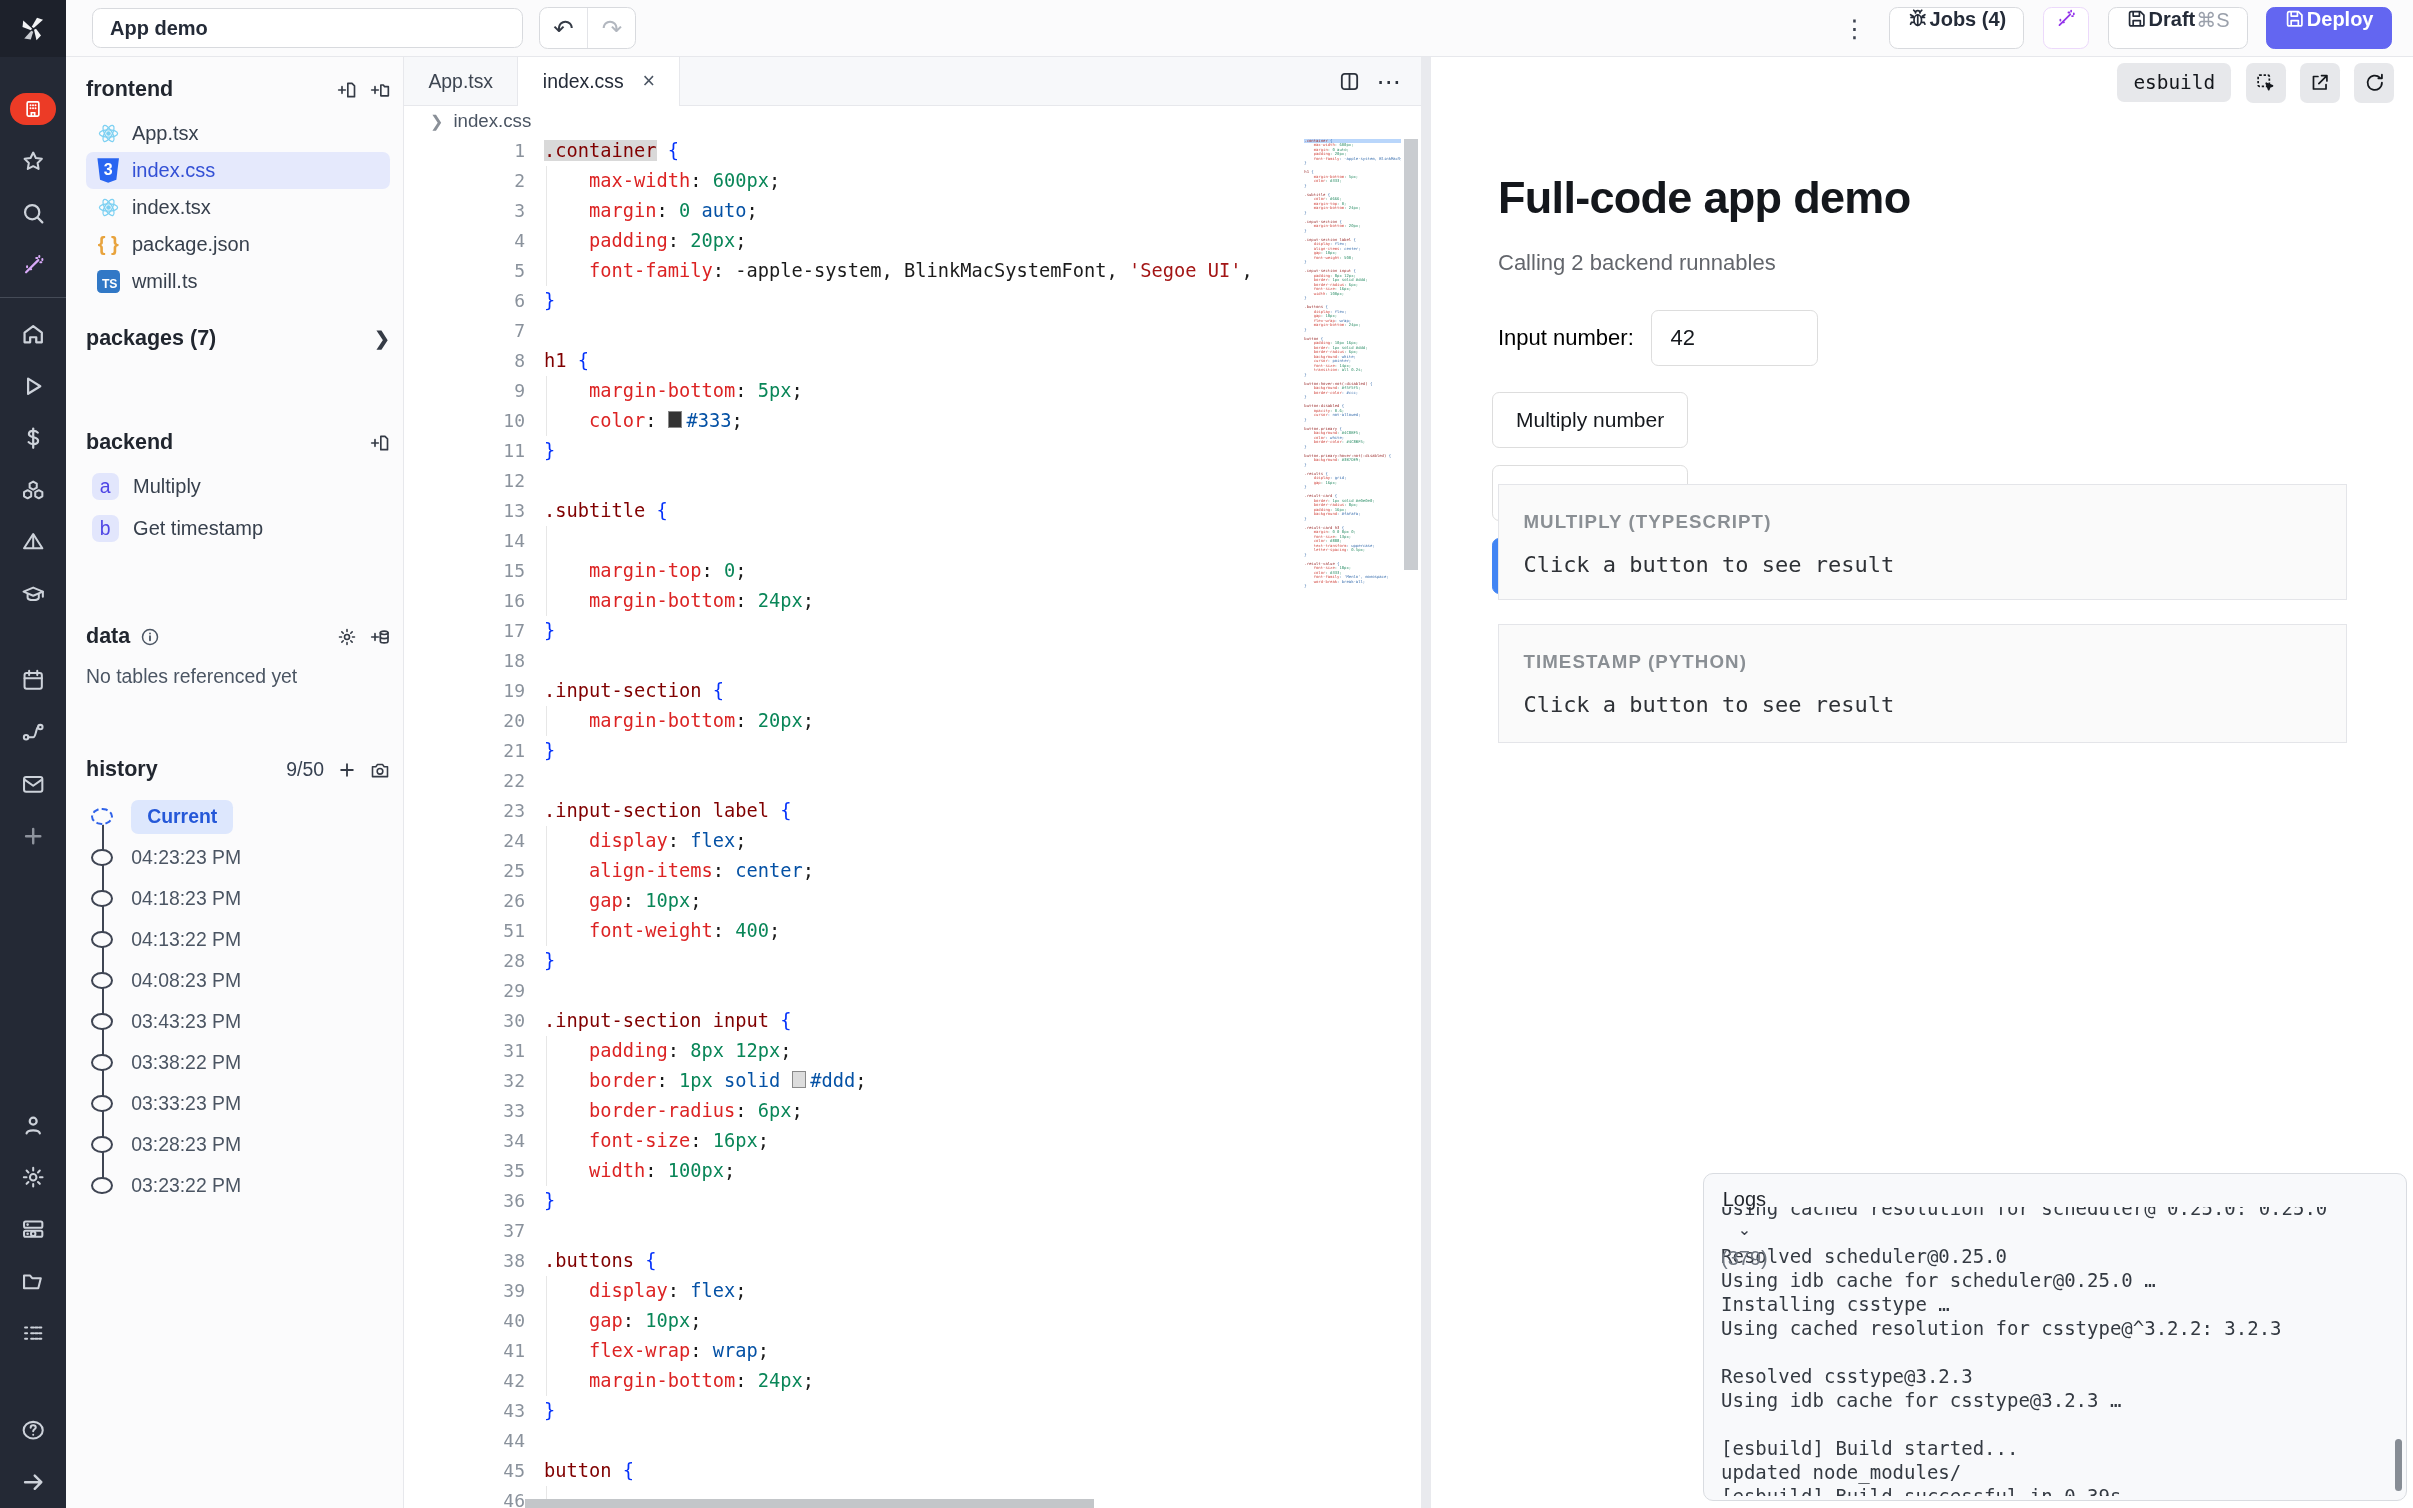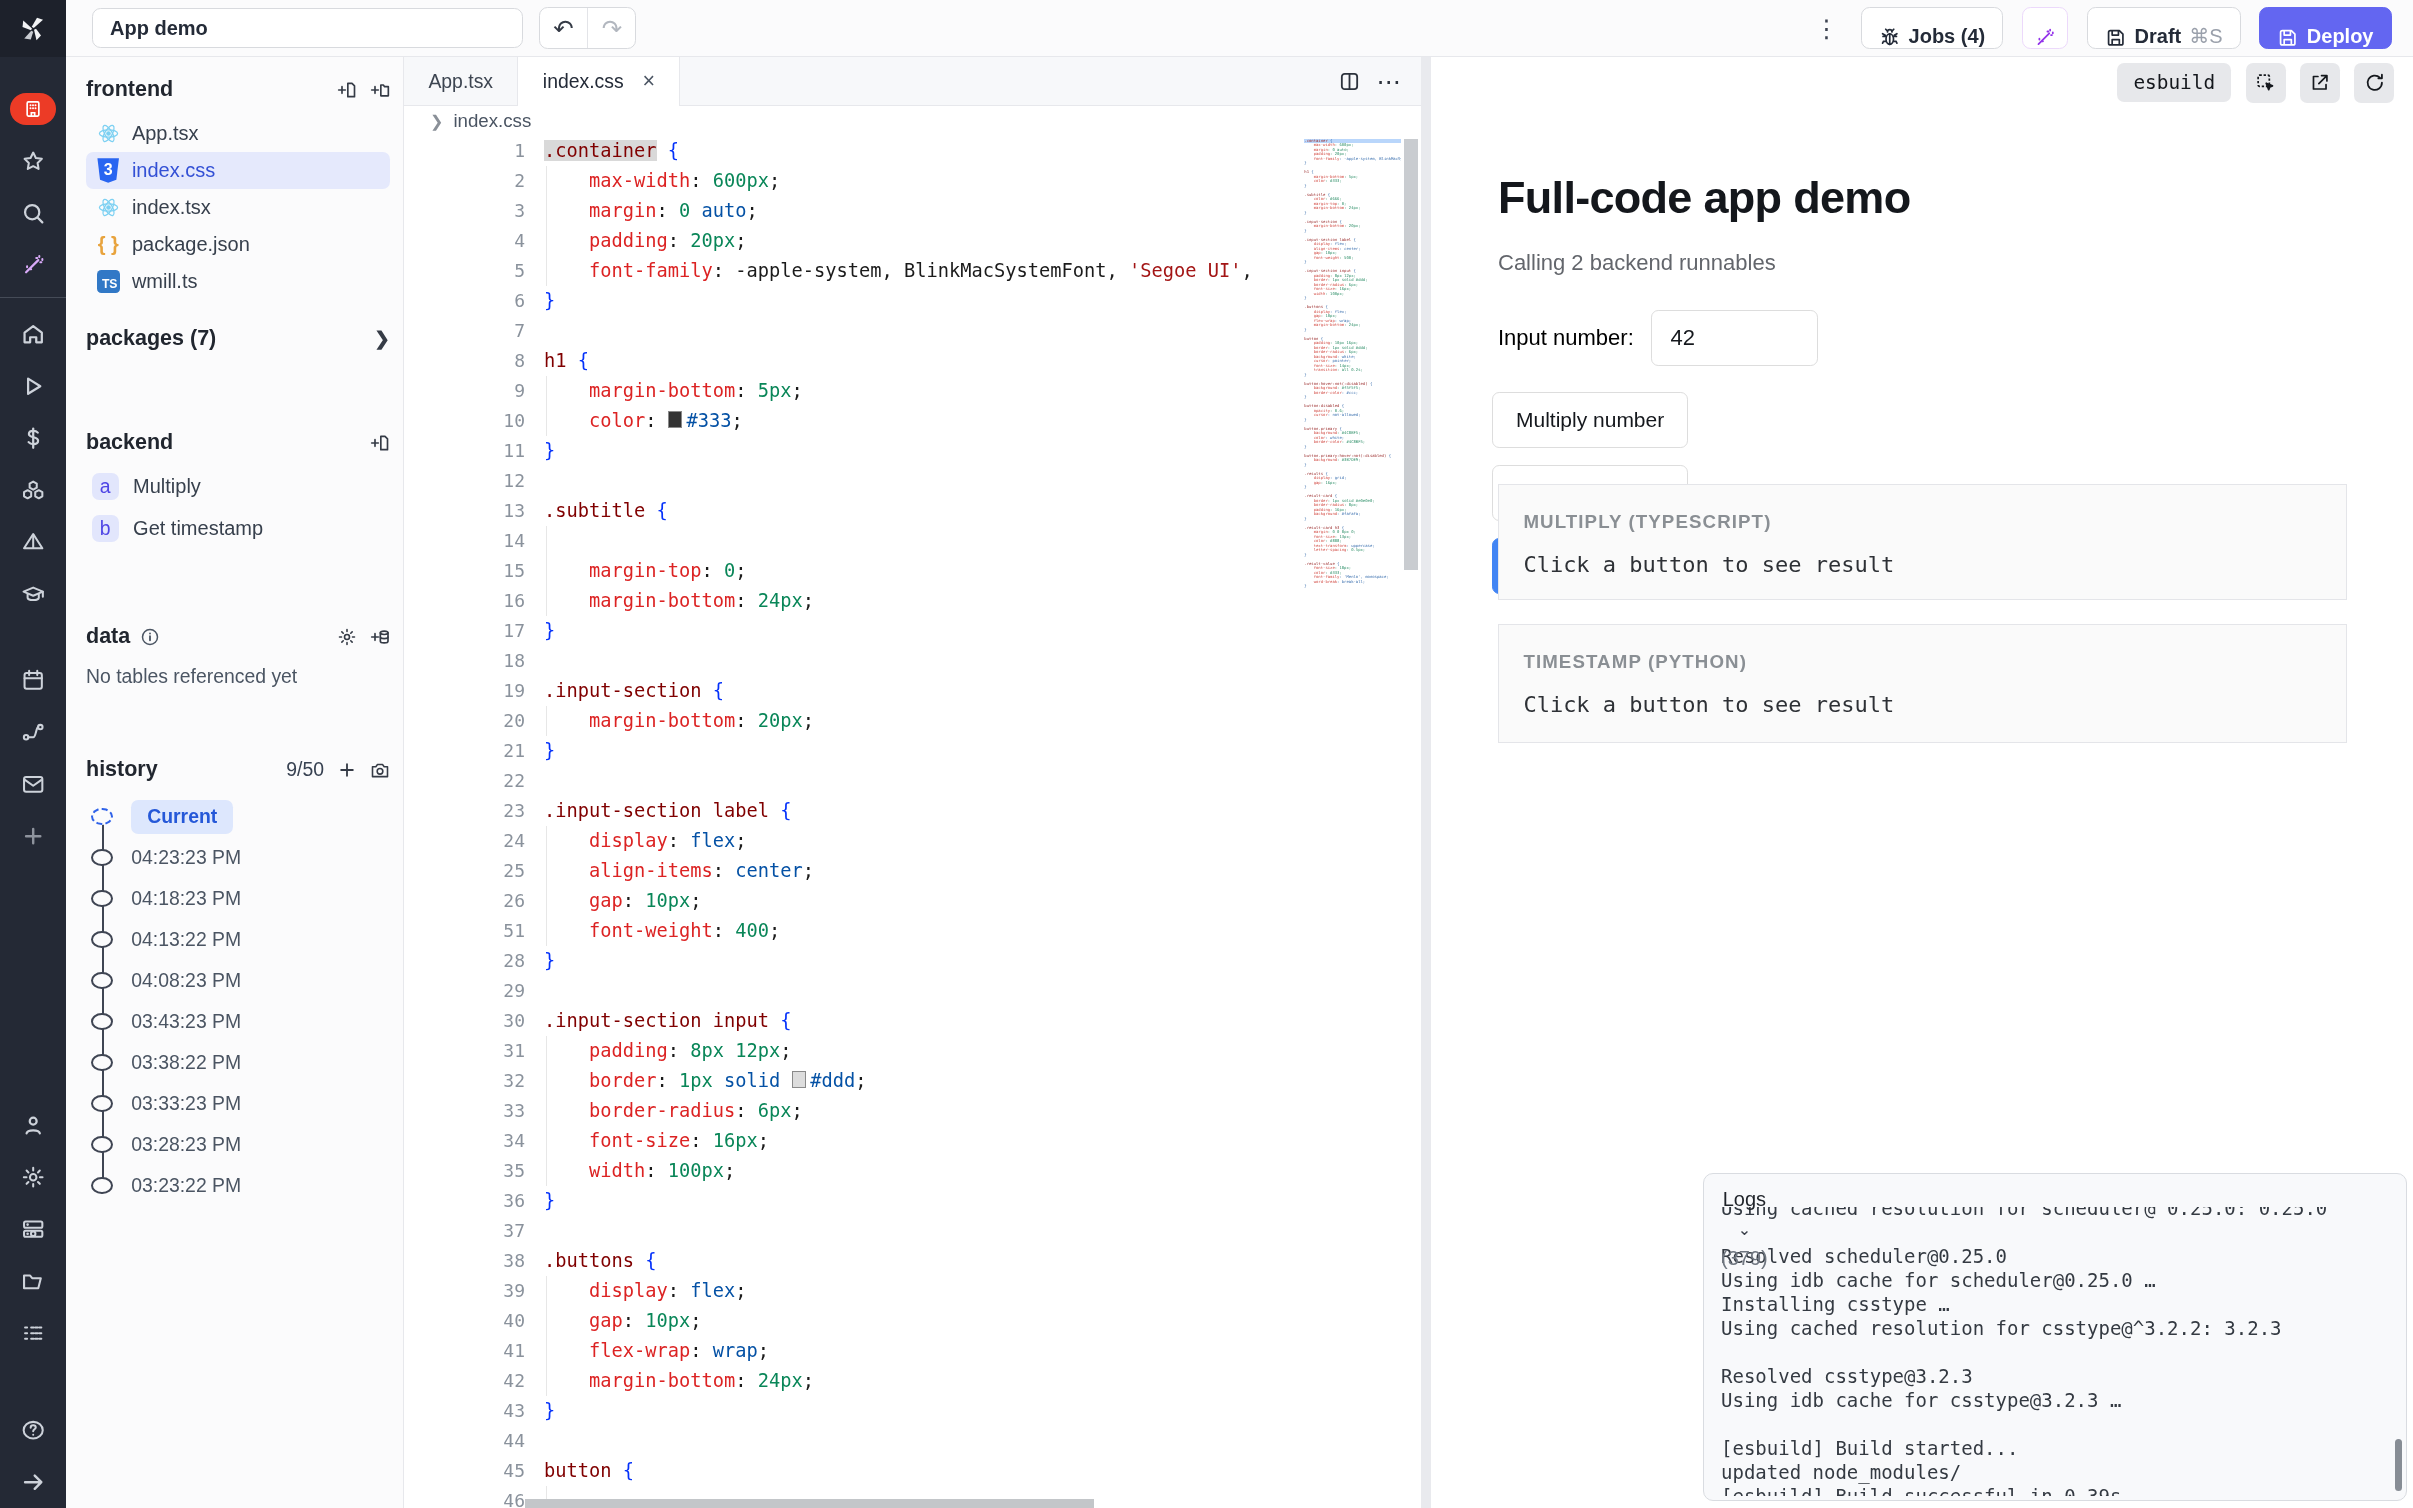--- a/index.html
+++ b/index.html
@@ -19,22 +19,22 @@
   
   #topbar { position:absolute; left:66px; top:0; right:0; height:57px; background:#fbfbfc; border-bottom:1.4px solid #e7e8ec;
     display:flex; align-items:center; z-index:20; }
   #app-name { margin-left:26px; width:431px; height:40px; border:1.4px solid #d8dade; border-radius:8.6px; background:#fff;
     font-size:20px; font-weight:700; color:#242b38; padding:0 17px; font-family:"Liberation Sans",sans-serif; }
   .undoredo { margin-left:16px; display:flex; border:1.4px solid #d8dade; border-radius:8.6px; background:#fff; height:42px; overflow:hidden; }
   .undoredo > div { width:47px; display:flex; align-items:center; justify-content:center; font-size:24.4px; cursor:pointer; }
   .undoredo .sep { width:1.4px; background:#e3e4e8; padding:0; }
   #topbar .spacer { flex:1; }
   .kebab { font-size:24.4px; color:#3c4250; width:32px; text-align:center; cursor:pointer; letter-spacing:0; }
-  .tb-btn { height:42px; border:1.4px solid #d8dade; border-radius:8.6px; background:#fff; display:flex; align-items:flex-end;
-    padding:0 17px; margin-left:18.7px; font-size:20px; font-weight:600; color:#242b38; cursor:pointer; gap:8px; }
+  .tb-btn { height:42px; border:1.4px solid #d8dade; border-radius:8.6px; background:#fff; display:flex; align-items:flex-start;
+    padding:0 17px; margin-left:18.7px; font-size:20px; font-weight:600; color:#242b38; cursor:pointer; gap:1px; }
   .tb-btn svg { width:21.5px; height:21.5px; }
   .tb-btn .shortcut { color:#9aa0ab; font-weight:500; }
   .tb-btn.wand-btn { border-color:#ecd9fb; padding:0 11.5px; color:#9333ea; }
   .tb-btn.deploy { background:#6366f1; border-color:#6366f1; color:#fff; margin-right:21.5px; }
 
   
   #sidepanel { position:absolute; left:66px; top:57px; width:338px; bottom:0; background:#fbfbfc; border-right:1.4px solid #e7e8ec;
     padding:20px 13px 0 20px; z-index:10; }
   .sec-head { display:flex; align-items:center; font-size:21.5px; font-weight:700; color:#21262f; }
   .sec-head .grow { flex:1; }

